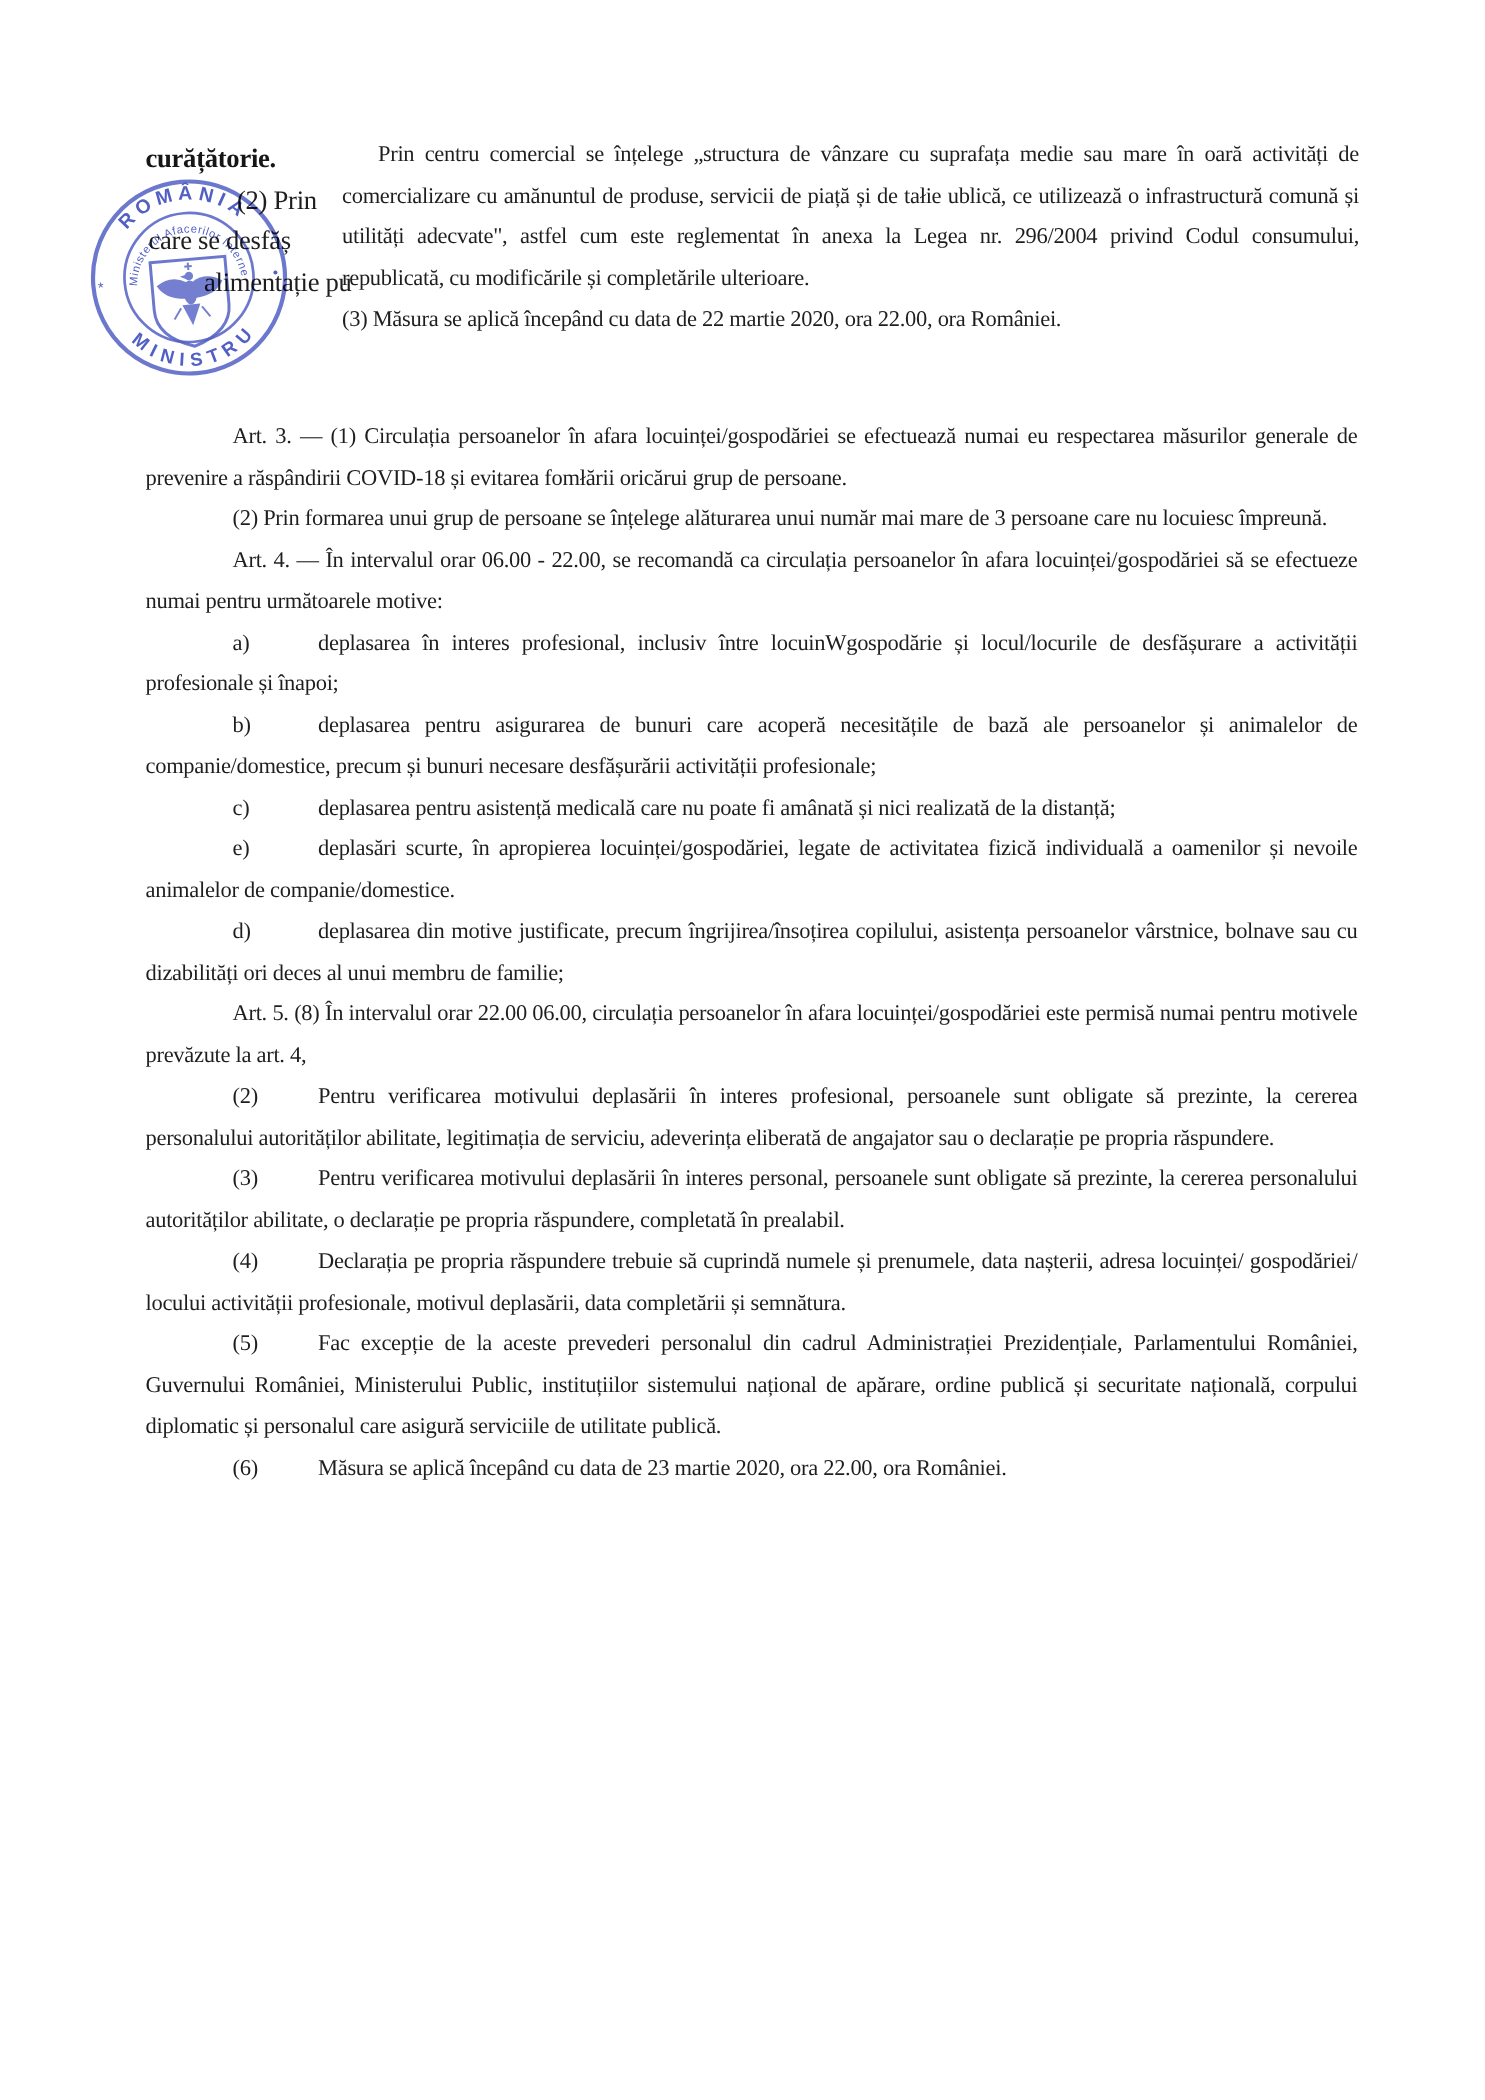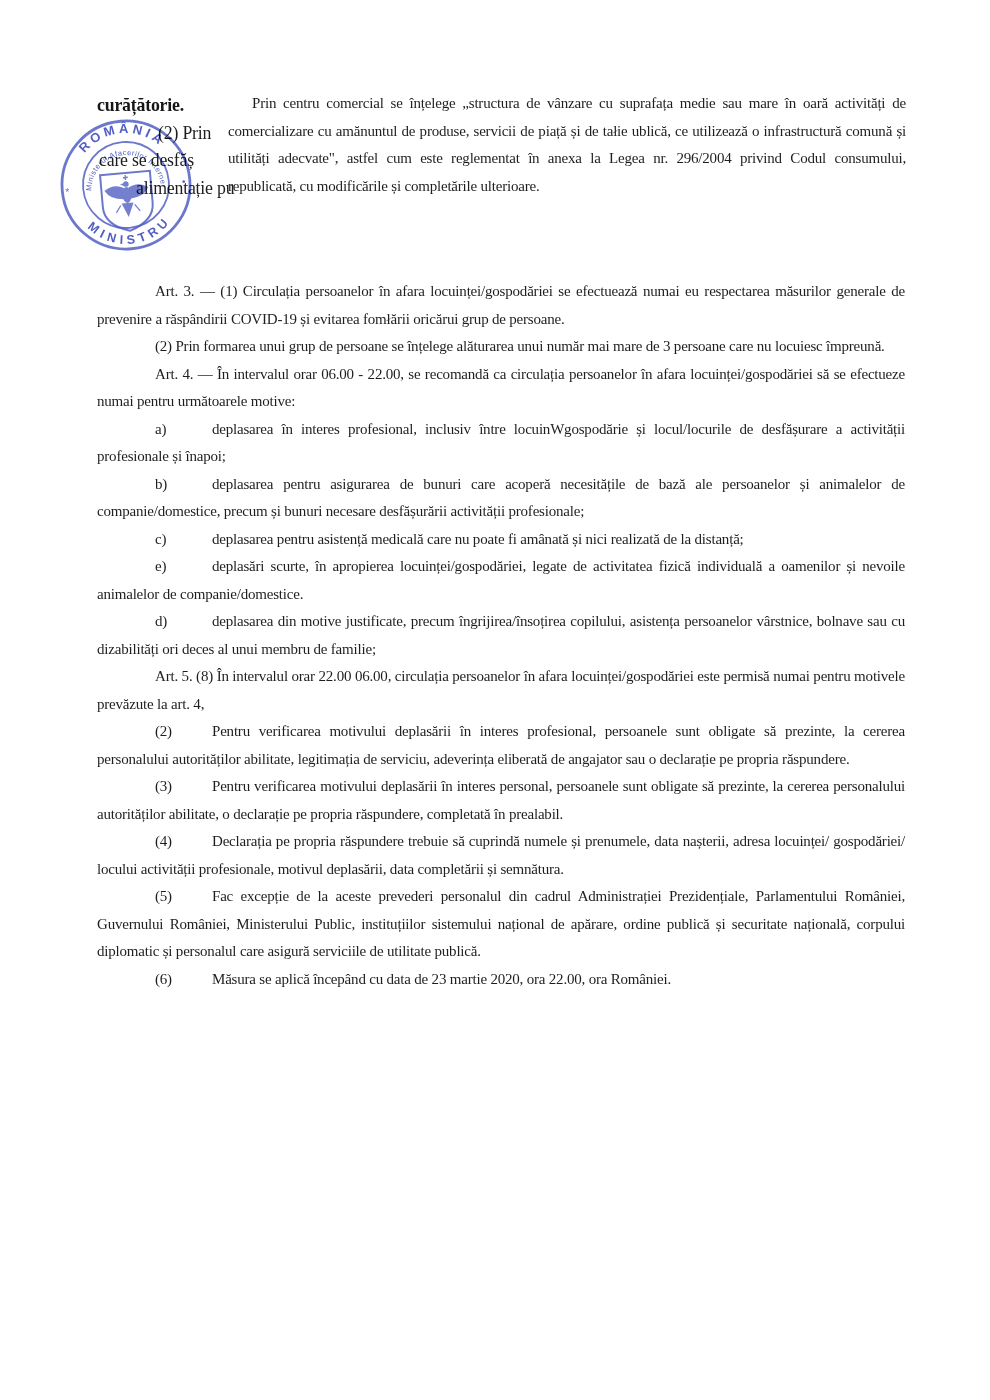--- a/index.html
+++ b/index.html
@@ -47,20 +47,21 @@
 
 <div class="page">
 
   <span class="frag f1 bodytext">curățătorie.</span>
   <span class="frag f2 bodytext">(2) Prin</span>
   <span class="frag f3 bodytext">care se desfăș</span>
   <span class="frag f4 bodytext">alimentație pu</span>
 
   <div class="intro bodytext">
     <p class="p1">Prin centru comercial se înțelege „structura de vânzare cu suprafața medie sau mare în oară activități de comercializare cu amănuntul de produse, servicii de piață și de tałie ublică, ce utilizează o infrastructură comună și utilități adecvate", astfel cum este reglementat în anexa la Legea nr. 296/2004 privind Codul consumului, republicată, cu modificările și completările ulterioare.</p>
+    <p class="p2">(3) Măsura se aplică începând cu data de 22 martie 2020, ora 22.00, ora României.</p>
   </div>
 
   <svg class="stamp" viewBox="-70 -70 140 140">
     <defs>
       <path id="arcT" d="M -52 0 A 52 52 0 0 1 52 0"></path>
       <path id="arcB" d="M -54 5 A 54 54 0 0 0 54 5"></path>
       <path id="arcI" d="M -35 5 A 35 35 0 0 1 35 5"></path>
     </defs>
     <g stroke="var(--ink,#3a49bb)" fill="none" opacity="0.85">
       <circle r="64" stroke-width="2.8"></circle>
@@ -86,21 +87,21 @@
         <path d="M -2,-9 Q -12,-15 -22,-8 Q -19,-3 -15,-1 Q -10,1.5 -3,2 Z" stroke="none"></path>
         <path d="M 2,-9 Q 12,-15 22,-8 Q 19,-3 15,-1 Q 10,1.5 3,2 Z" stroke="none"></path>
         <ellipse cx="0" cy="-2" rx="4.5" ry="8" stroke="none"></ellipse>
         <path d="M -6,6 L 0,20 L 6,6 Z" stroke="none"></path>
         <path d="M -7,8 l -5,7 M 7,8 l 5,7" fill="none" stroke-width="1.3"></path>
       </g>
     </g>
   </svg>
 
   <div class="doc bodytext">
-    <p>Art. 3. — (1) Circulația persoanelor în afara locuinței/gospodăriei se efectuează numai eu respectarea măsurilor generale de prevenire a răspândirii COVID-19 și evitarea fomłării oricărui grup de persoane.</p>
+    <p>Art. 3. — (1) Circulația persoanelor în afara locuinței/gospodăriei se efectuează numai eu respectarea măsurilor generale de prevenire a răspândirii COVID-18 și evitarea fomłării oricărui grup de persoane.</p>
     <p>(2) Prin formarea unui grup de persoane se înțelege alăturarea unui număr mai mare de 3 persoane care nu locuiesc împreună.</p>
 
     <p class="mt27">Art. 4. — În intervalul orar 06.00 - 22.00, se recomandă ca circulația persoanelor în afara locuinței/gospodăriei să se efectueze numai pentru următoarele motive:</p>
     <p class="mt5"><span class="tab">a)</span><span>deplasarea în interes profesional, inclusiv între locuinWgospodărie și locul/locurile de desfășurare a activității profesionale și înapoi;</span></p>
     <p class="mt5"><span class="tab">b)</span><span>deplasarea pentru asigurarea de bunuri care acoperă necesitățile de bază ale persoanelor și animalelor de companie/domestice, precum și bunuri necesare desfășurării activității profesionale;</span></p>
     <p class="mt5"><span class="tab">c)</span><span>deplasarea pentru asistență medicală care nu poate fi amânată și nici realizată de la distanță;</span></p>
     <p class="mt5"><span class="tab">e)</span><span>deplasări scurte, în apropierea locuinței/gospodăriei, legate de activitatea fizică individuală a oamenilor și nevoile animalelor de companie/domestice.</span></p>
     <p class="mt5"><span class="tab">d)</span><span>deplasarea din motive justificate, precum îngrijirea/însoțirea copilului, asistența persoanelor vârstnice, bolnave sau cu dizabilități ori deces al unui membru de familie;</span></p>
 
     <p class="mt20">Art. 5. (8) În intervalul orar 22.00 06.00, circulația persoanelor în afara locuinței/gospodăriei este permisă numai pentru motivele prevăzute la art. 4,</p>

